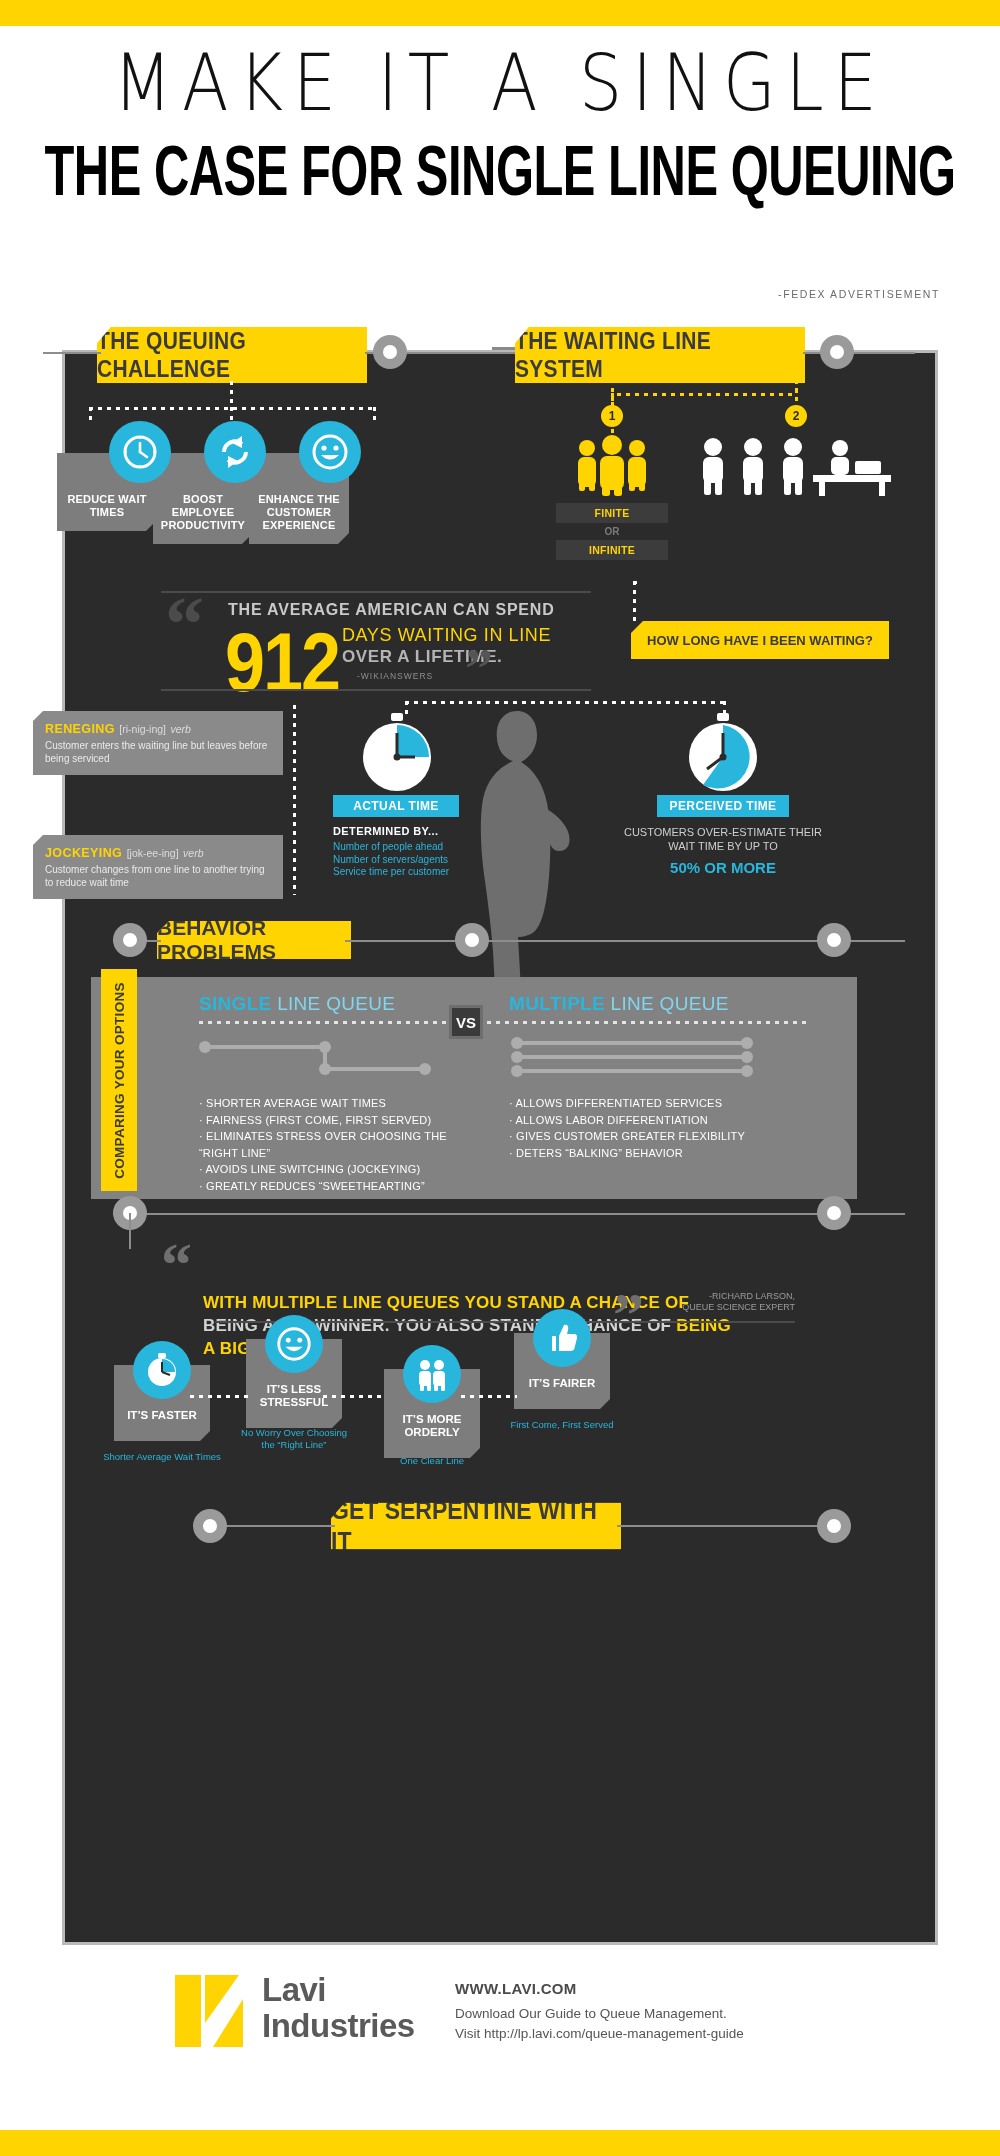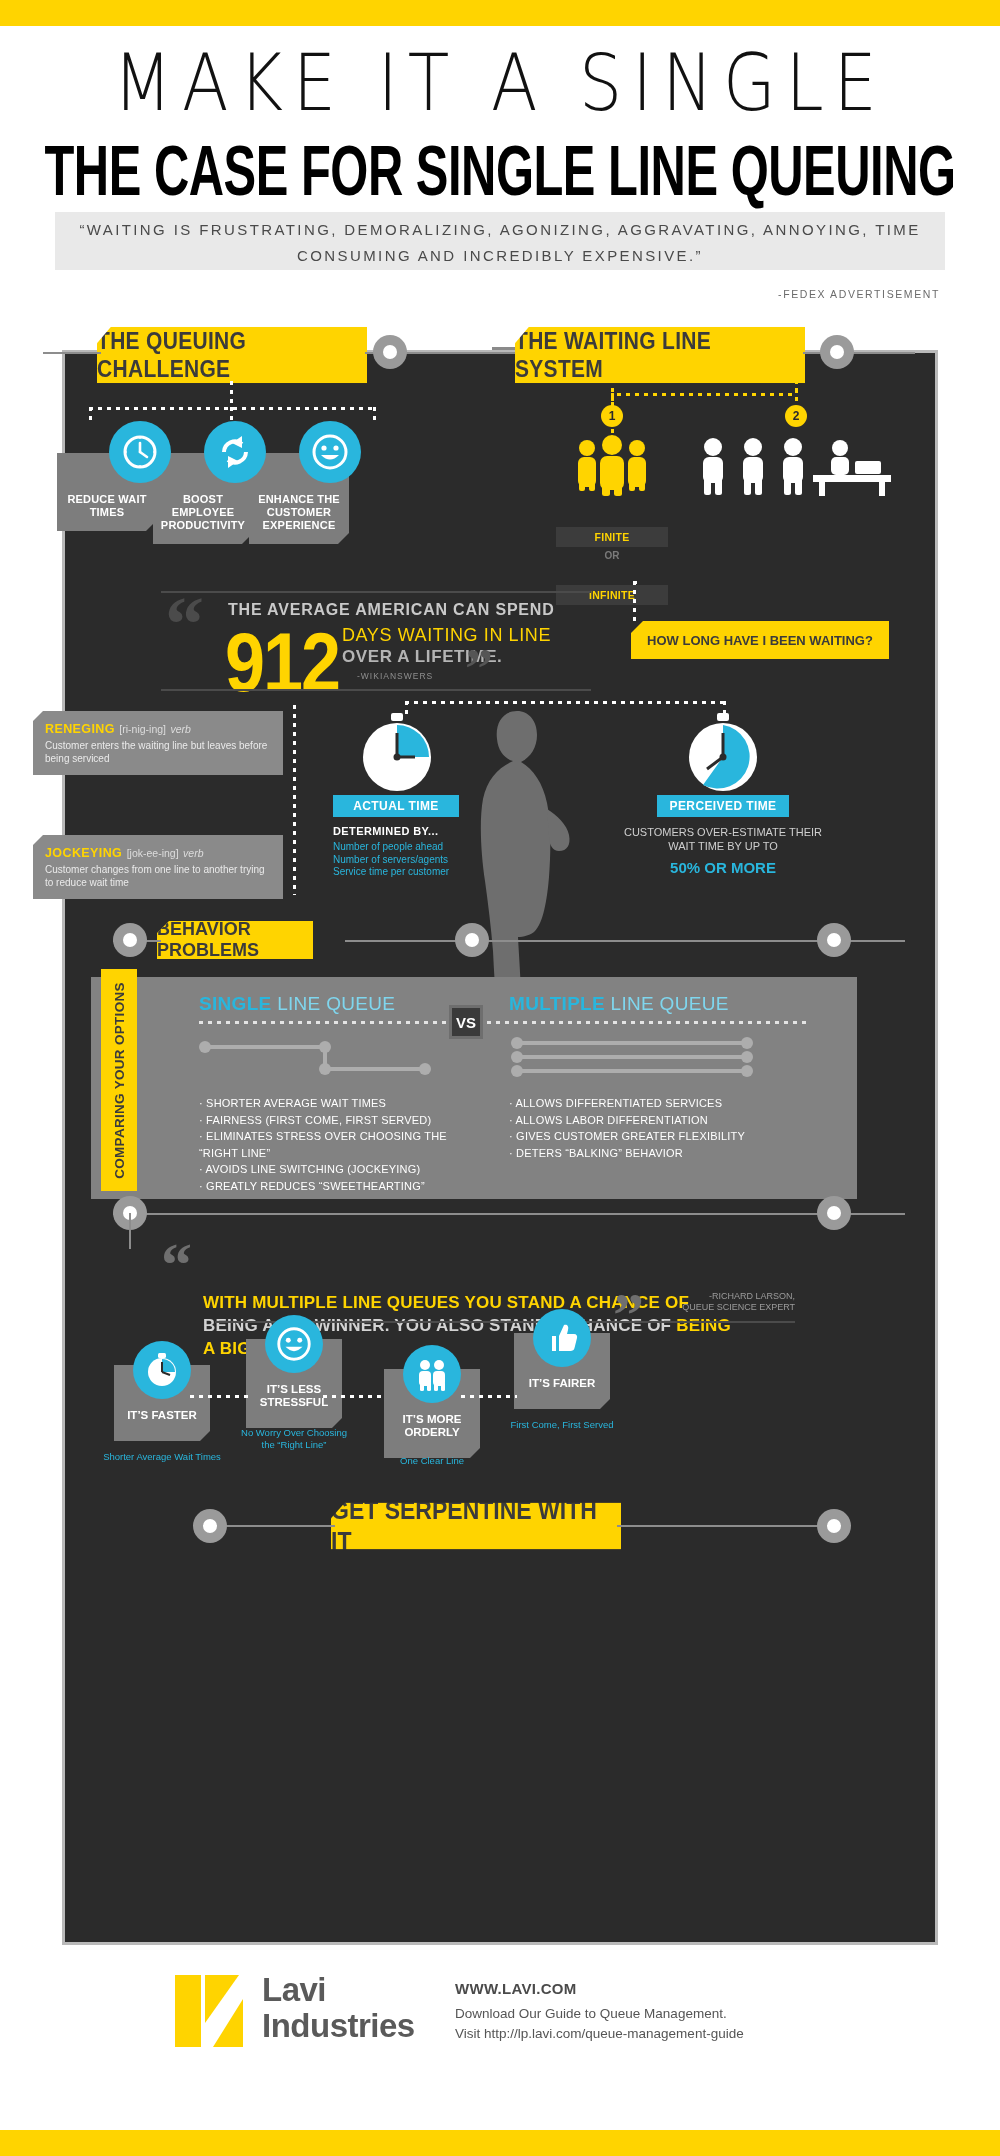--- a/index.html
+++ b/index.html
@@ -93,21 +93,21 @@
   }
   .circ {
     position:absolute; border-radius:50%; background:#29b6dd;
     display:flex; align-items:center; justify-content:center; z-index:4;
   }
 
   
   .tbl { position:absolute; }
   .tbl .row {
     background:#3c3c3c; color:#fff; font-size:10.5px; font-weight:bold;
-    text-align:center; padding:4px 0; margin-bottom:3px; letter-spacing:0.3px;margin-top:24px;
+    text-align:center; padding:4px 0; margin-bottom:3px; letter-spacing:0.3px;
   }
   .tbl .row.yel { color:#FFD400; }
   .or { color:#7a7a7a; font-size:10px; font-weight:bold; text-align:center; margin:1px 0 3px; }
 
   .numbadge {
     position:absolute; width:22px; height:22px; border-radius:50%;
     background:#FFD400; color:#2b2b2b; font-size:12px; font-weight:bold;
     display:flex; align-items:center; justify-content:center;
   }
 
@@ -208,23 +208,20 @@
 </head>
 <body>
 
 <div class="page">
 
   <div class="bar-top"></div>
   <div class="bar-bottom"></div>
 
   <div class="h-thin">MAKE IT A SINGLE</div>
   <div class="h-bold">THE CASE FOR SINGLE LINE QUEUING</div>
-  <div class="quote-box">
-    <p>“WAITING IS FRUSTRATING, DEMORALIZING, AGONIZING, AGGRAVATING, ANNOYING, TIME CONSUMING AND INCREDIBLY EXPENSIVE.”</p>
-  </div>
   <div class="quote-cred">-FEDEX ADVERTISEMENT</div>
 
   <div class="tagbox" style="left:492px; top:347px; width:112px;">CUSTOMER POPULATION</div>
   <div class="tagbox" style="left:706px; top:347px; width:98px;">SERVICE SYSTEM</div>
 
   <div class="panel">
     <div class="panel-inner">
 
       <div class="dot-v y" style="left:546px; top:40px; height:52px;"></div>
       <div class="dot-h y" style="left:552px; top:40px; width:180px;"></div>
@@ -410,21 +407,21 @@
         </svg>
       </div>
       <div class="timelabel" style="left:592px; top:442px; width:132px;">PERCEIVED TIME</div>
       <div class="over-txt" style="left:558px; top:472px; width:200px;">CUSTOMERS OVER-ESTIMATE THEIR WAIT TIME BY UP TO</div>
       <div class="over-big" style="left:558px; top:506px; width:200px;">50% OR MORE</div>
 
       <div class="dot-h" style="left:340px; top:348px; width:320px;"></div>
       <div class="dot-v" style="left:340px; top:348px; height:18px;"></div>
       <div class="dot-v" style="left:658px; top:348px; height:18px;"></div>
 
-      <div class="flagsm" style="left:92px; top:568px; width:156px; height:38px; font-size:18px;">BEHAVIOR PROBLEMS</div>
+      <div class="flagsm" style="left:92px; top:568px; width:194px; height:38px; font-size:21px;">BEHAVIOR PROBLEMS</div>
       <div class="hline" style="left:48px; top:587px; width:48px;"></div>
       <div class="hline" style="left:280px; top:587px; width:560px;"></div>
       <div class="node" style="left:48px; top:570px;"></div>
       <div class="node" style="left:390px; top:570px;"></div>
       <div class="node" style="left:752px; top:570px;"></div>
 
       <div class="cmp" style="left:26px; top:624px; width:766px; height:222px;">
         <h3 style="left:108px; top:16px;">
           <span class="b">SINGLE</span>
           <span class="lite">LINE QUEUE</span>

